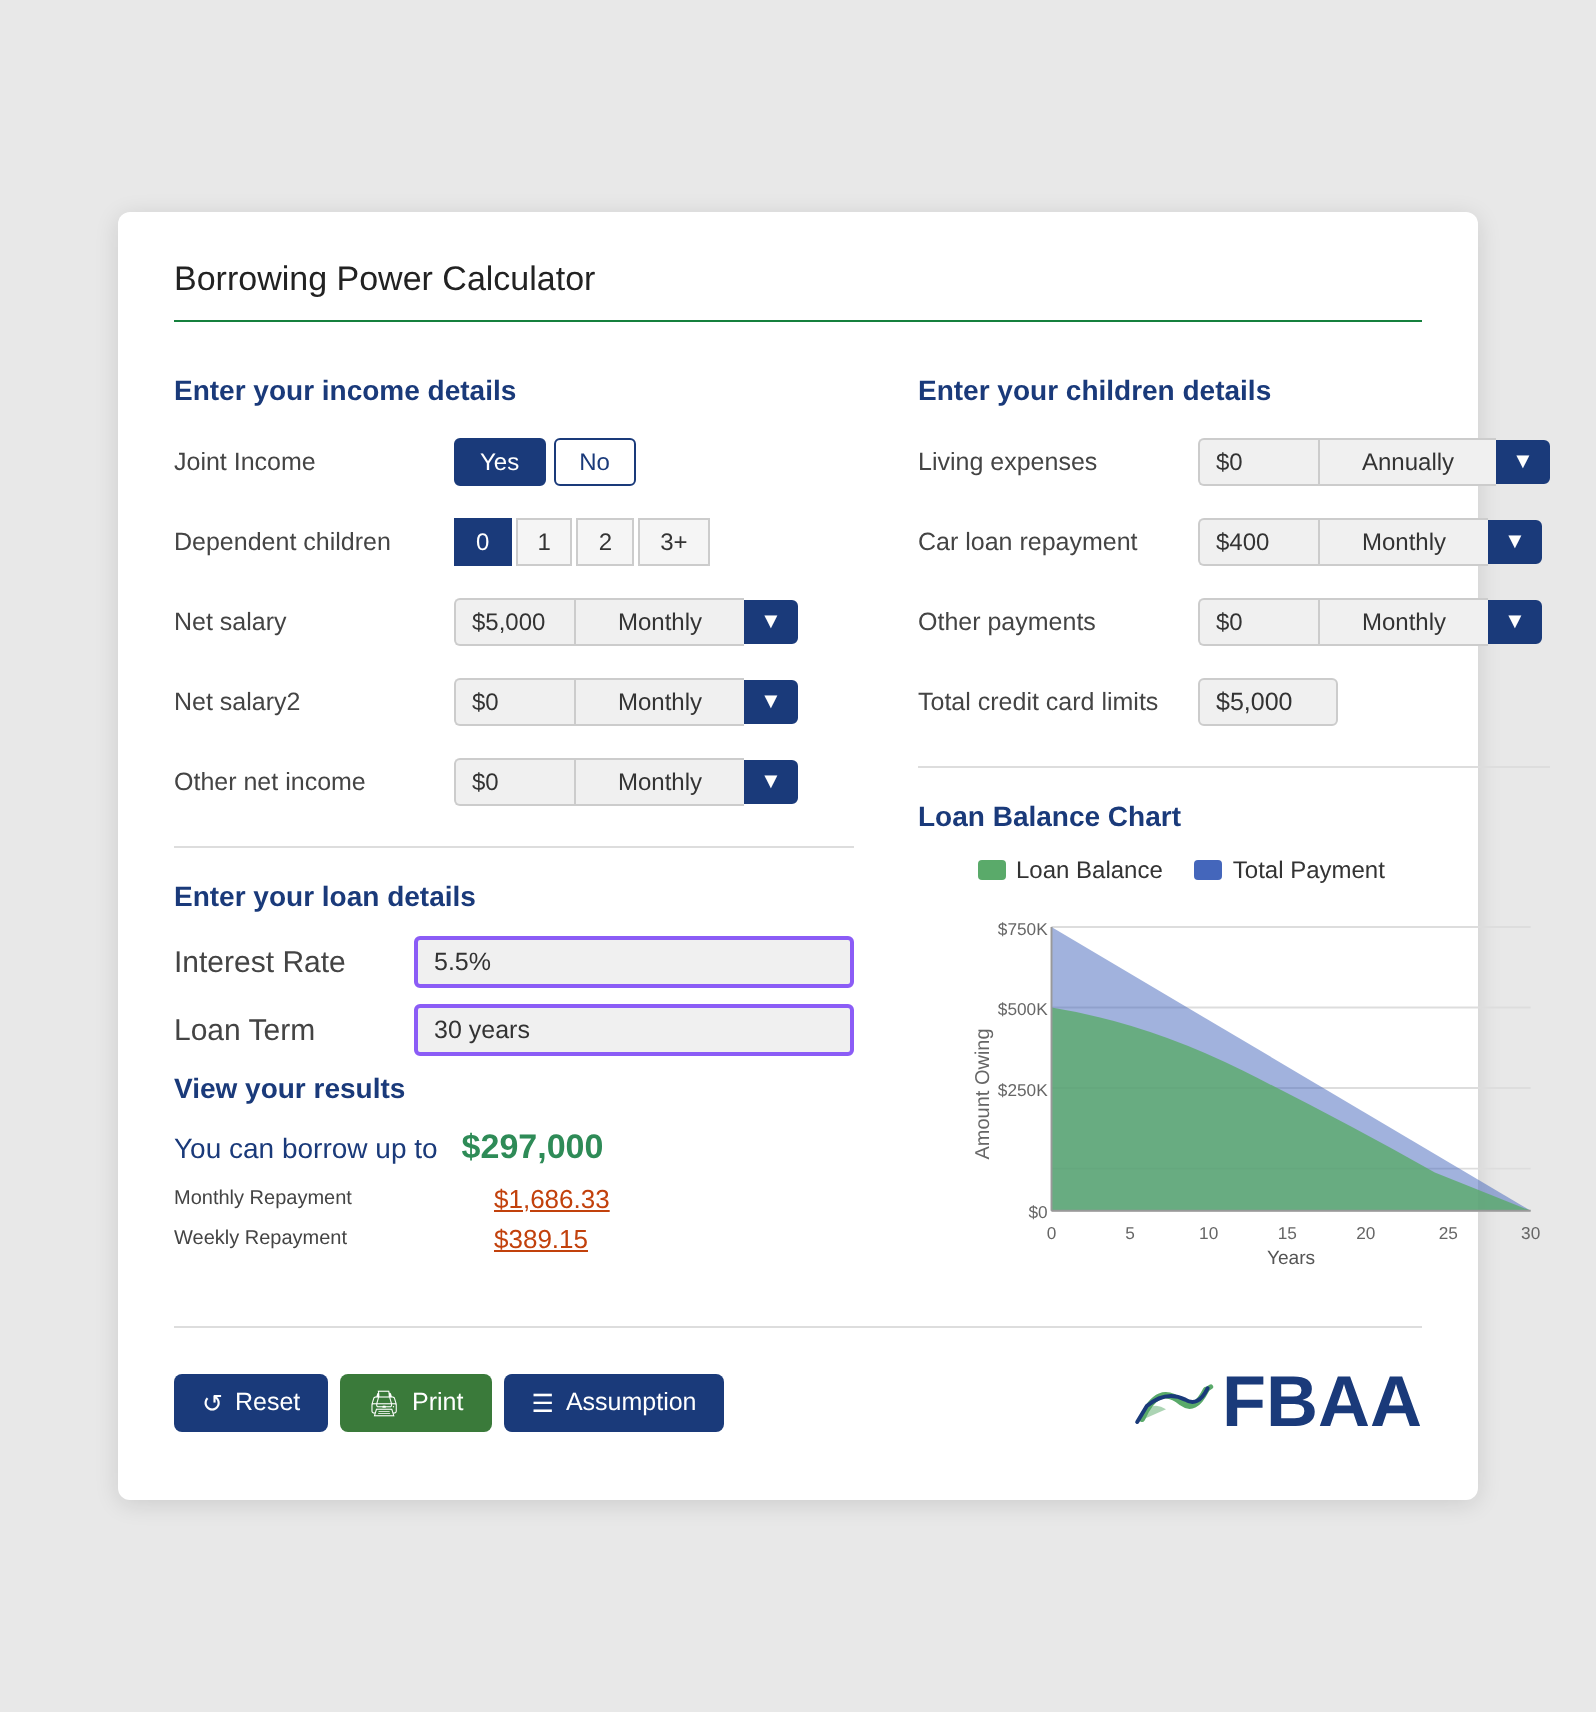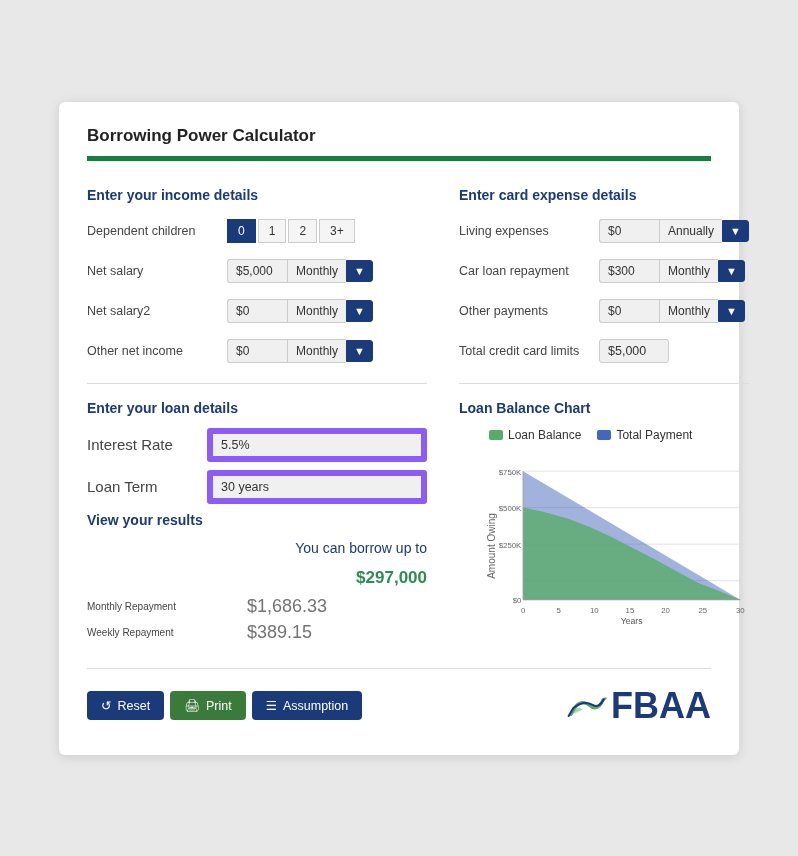--- a/index.html
+++ b/index.html
@@ -15,25 +15,25 @@
     }
     .card {
       background: #fff;
       border-radius: 6px;
       padding: 24px 28px 28px;
       width: 680px;
       box-shadow: 0 2px 12px rgba(0,0,0,0.12);
     }
     .card-title {
       font-size: 17px;
-      font-weight: bold;
+      font-weight: normal;
       color: #222;
       margin-bottom: 18px;
       padding-bottom: 10px;
-      border-bottom: 5px solid #15803d;
+      border-bottom: 1px solid #15803d;
     }
     .two-col {
       display: grid;
       grid-template-columns: 1fr 1fr;
       gap: 0 32px;
       margin-top: 26px;
     }
     .section-title {
       font-size: 14px;
       font-weight: bold;
@@ -108,21 +108,21 @@
       border-right: none;
       border-radius: 3px 0 0 3px;
       padding: 4px 8px;
       font-size: 12px;
       min-width: 60px;
     }
     .select-label {
       background: #f0f0f0;
       border: 1px solid #ccc;
       border-right: none;
-      padding: 4px 8px;
+      padding: 4px 21px;
       font-size: 12px;
     }
     .select-arrow {
       background: #1a3a7a;
       color: #fff;
       border: 1px solid #1a3a7a;
       border-radius: 0 3px 3px 0;
       padding: 4px 7px;
       font-size: 11px;
       cursor: pointer;
@@ -139,34 +139,33 @@
       align-items: center;
       margin-bottom: 8px;
     }
     .loan-label {
       width: 120px;
       font-size: 15px;
       color: #444;
     }
     .loan-value {
       background: #f0f0f0;
-      border: 6px solid #8b5cf6;
+      border: 2px solid #8b5cf6;
       border-radius: 3px;
       padding: 4px 8px;
       font-size: 12.5px;
       width: 220px;
     }
     
     .results-section { margin-top: 8px; }
     .borrow-row {
       display: flex;
-      align-items: flex-end;
+      align-items: center;
       margin-bottom: 8px;
       gap: 12px;
-      flex-direction: column;
     }
     .borrow-label {
       font-size: 14px;
       color: #1a3a7a;
       font-weight: normal;
     }
     .borrow-value {
       font-size: 17px;
       color: #2e8b57;
       font-weight: bold;
@@ -175,22 +174,23 @@
       display: flex;
       align-items: center;
       margin-bottom: 5px;
     }
     .result-label {
       width: 160px;
       font-size: 10px;
       color: #444;
     }
     .result-value {
-      font-size: 18px;
-      color: #737373;
+      font-size: 13px;
+      color: #c2410c;
+      text-decoration: underline;
     }
     
     .chart-section { }
     .chart-legend {
       display: flex;
       gap: 16px;
       align-items: center;
       margin-bottom: 8px;
       margin-left: 30px;
     }
@@ -251,20 +251,27 @@
 <body>
 
 <div class="card">
   <div class="card-title">Borrowing Power Calculator</div>
 
   <div class="two-col">
 
     <div>
       <div class="section-title">Enter your income details</div>
 
+      <div class="form-row">
+        <span class="form-label">Joint Income</span>
+        <div class="toggle-group">
+          <button class="toggle-btn active">Yes</button>
+          <button class="toggle-btn">No</button>
+        </div>
+      </div>
 
       <div class="form-row">
         <span class="form-label">Dependent children</span>
         <div class="dependent-group">
           <button class="dep-btn active">0</button>
           <button class="dep-btn">1</button>
           <button class="dep-btn">2</button>
           <button class="dep-btn">3+</button>
         </div>
       </div>
@@ -321,35 +328,35 @@
           <span class="result-value">$1,686.33</span>
         </div>
         <div class="result-row">
           <span class="result-label">Weekly Repayment</span>
           <span class="result-value">$389.15</span>
         </div>
       </div>
     </div>
 
     <div>
-      <div class="section-title">Enter card expense details</div>
+      <div class="section-title">Enter your children details</div>
 
       <div class="form-row">
         <span class="form-label">Living expenses</span>
         <div class="select-group">
           <span class="select-value">$0</span>
           <span class="select-label">Annually</span>
           <span class="select-arrow">▼</span>
         </div>
       </div>
 
       <div class="form-row">
         <span class="form-label">Car loan repayment</span>
         <div class="select-group">
-          <span class="select-value">$300</span>
+          <span class="select-value">$400</span>
           <span class="select-label">Monthly</span>
           <span class="select-arrow">▼</span>
         </div>
       </div>
 
       <div class="form-row">
         <span class="form-label">Other payments</span>
         <div class="select-group">
           <span class="select-value">$0</span>
           <span class="select-label">Monthly</span>

